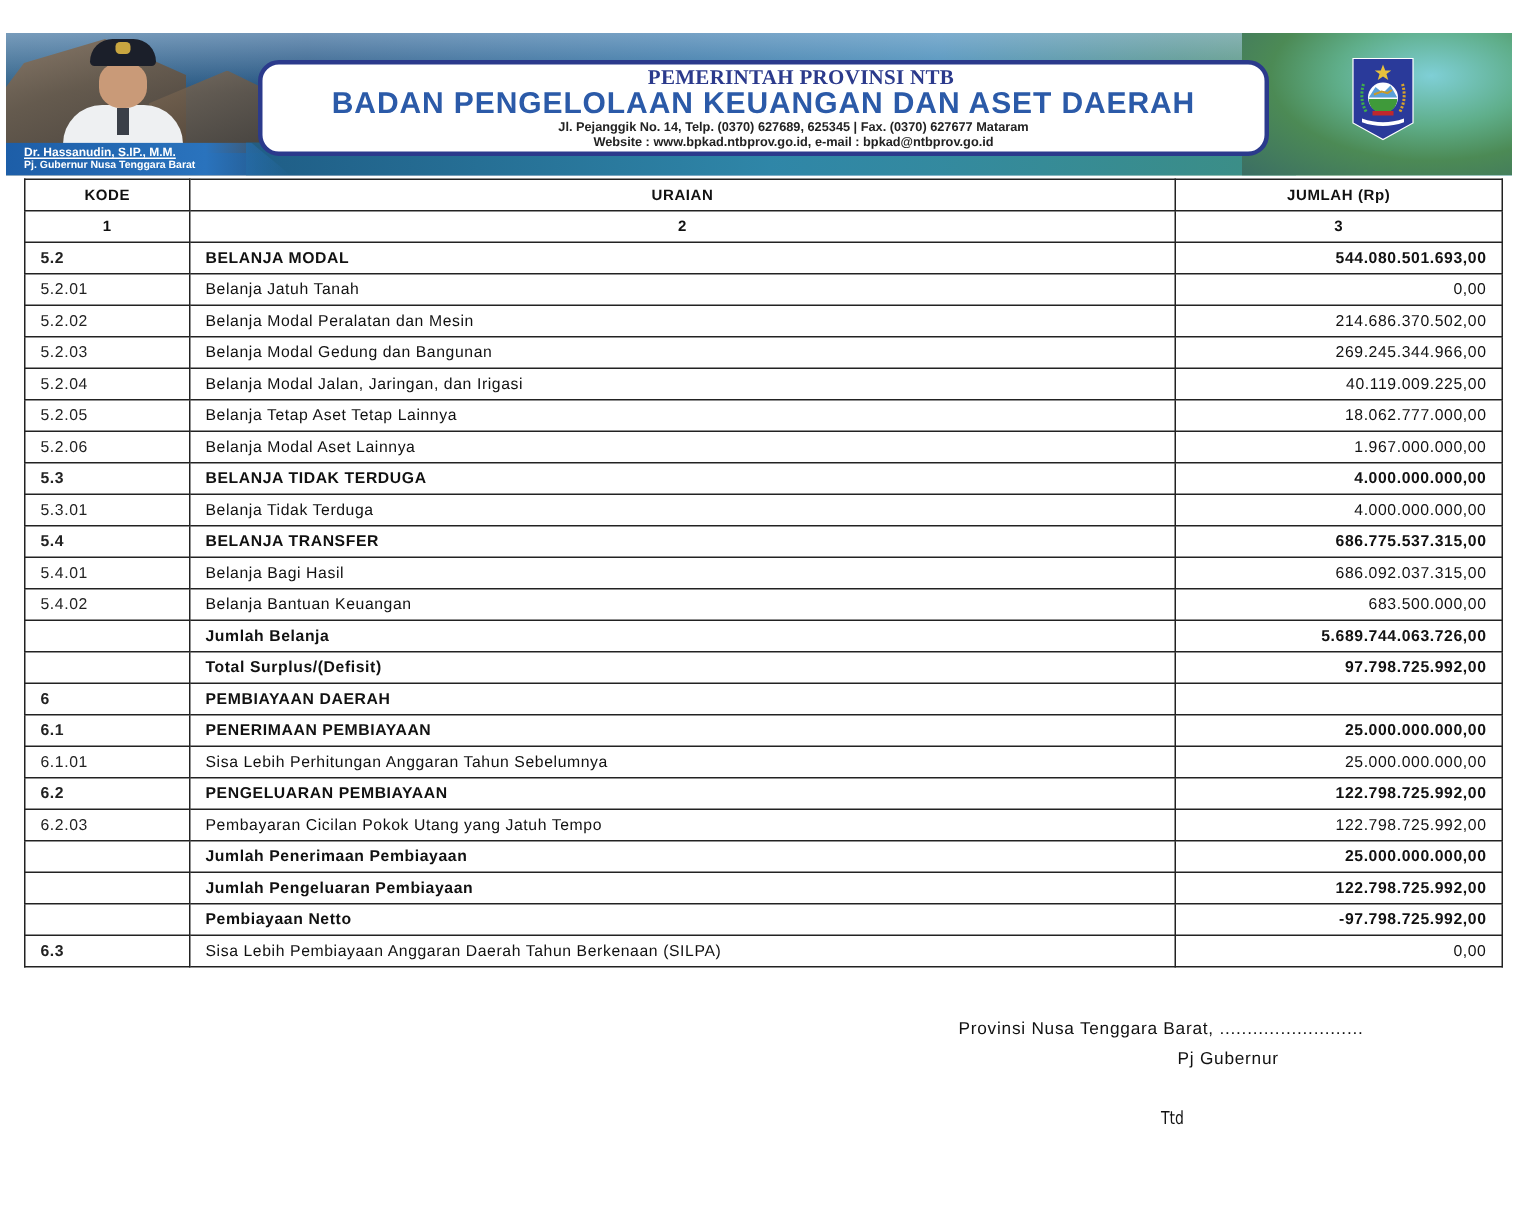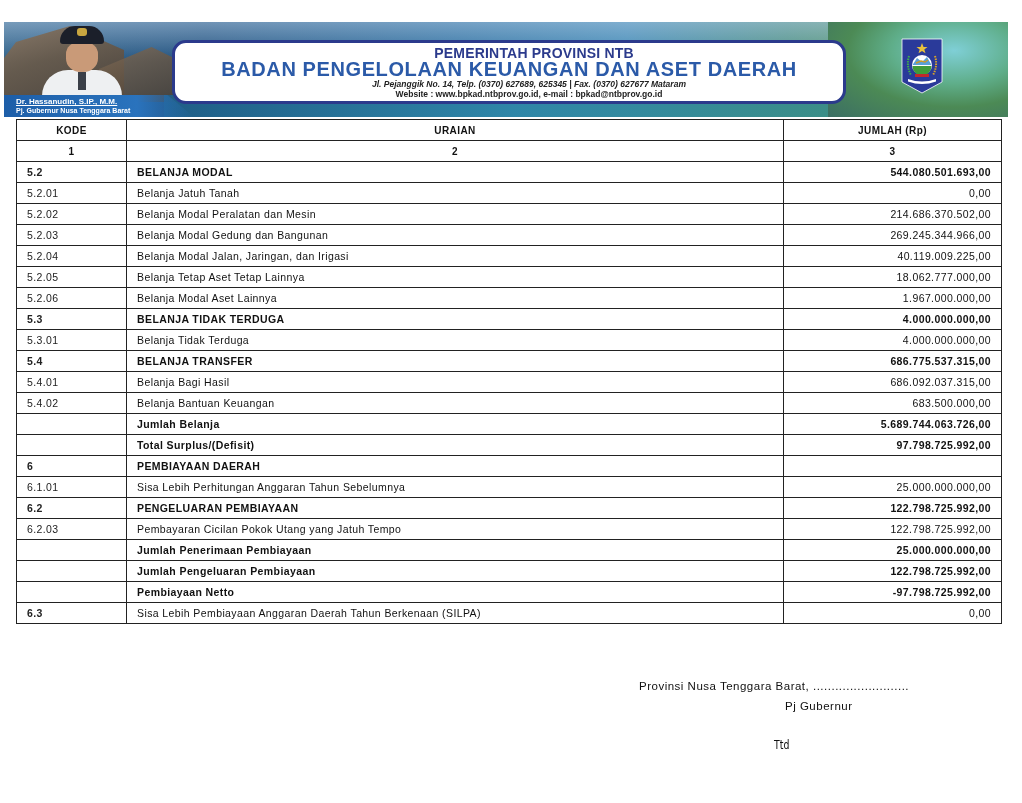--- a/index.html
+++ b/index.html
@@ -36,23 +36,23 @@
       clip-path: polygon(0 0, 86% 0, 100% 100%, 0 100%);
     }
     .name-main { position: absolute; left: 12px; top: 75px; font-size: 8px; font-weight: bold; color: #fff; text-decoration: underline; white-space: nowrap; }
     .name-sub { position: absolute; left: 12px; top: 85px; font-size: 7px; font-weight: bold; color: #fff; white-space: nowrap; }
 
     .title-box {
       position: absolute; left: 168px; top: 18px; width: 668px; height: 58px;
       background: #ffffff; border: 3px solid #2b3a8c; border-radius: 14px;
       box-shadow: 0 0 0 1px #ffffff inset;
     }
-    .t-line1 { position: absolute; left: 0; right: 0; top: 2px; text-align: center; padding-left: 50px; font-size: 14px; font-weight: bold; color: #2b3a8c; letter-spacing: 0.2px; white-space: nowrap; }
+    .t-line1 { position: absolute; left: 0; right: 0; top: 2px; text-align: center; padding-left: 50px; font-size: 14px; font-weight: bold; color: #2b3a8c; letter-spacing: 0.2px; white-space: nowrap; font-family: Liberation Serif, serif; }
     .t-line2 { position: absolute; left: 0; right: 0; top: 15px; text-align: center; font-size: 20px; font-weight: bold; color: #2b5aa8; letter-spacing: 0.6px; white-space: nowrap; }
-    .t-line3 { position: absolute; left: 0; right: 0; top: 36px; text-align: center; padding-left: 40px; font-size: 8.5px; font-weight: bold; color: #222; white-space: nowrap; font-style: italic; }
+    .t-line3 { position: absolute; left: 0; right: 0; top: 36px; text-align: center; padding-left: 40px; font-size: 8.5px; font-weight: bold; color: #222; white-space: nowrap; }
     .t-line4 { position: absolute; left: 0; right: 0; top: 46px; text-align: center; padding-left: 40px; font-size: 8.5px; font-weight: bold; color: #222; white-space: nowrap; }
 
     .crest { position: absolute; left: 897px; top: 16px; width: 42px; height: 56px; }
 
     
     .tbl { position: absolute; left: 16px; top: 119px; width: 985px; border-collapse: collapse; table-layout: fixed; font-size: 10.5px; }
     .tbl td { border: 1px solid #222; height: 20px; padding: 0 10px; white-space: nowrap; overflow: hidden; letter-spacing: 0.4px; }
     .tbl col.c1 { width: 110px; }
     .tbl col.c2 { width: 657px; }
     .tbl col.c3 { width: 218px; }
@@ -196,20 +196,25 @@
       <tr class="bold">
         <td class="kode-cell"></td>
         <td>Total Surplus/(Defisit)</td>
         <td class="amt">97.798.725.992,00</td>
       </tr>
       <tr class="bold">
         <td class="kode-cell">6</td>
         <td>PEMBIAYAAN DAERAH</td>
         <td class="amt"></td>
       </tr>
+      <tr class="bold">
+        <td class="kode-cell">6.1</td>
+        <td>PENERIMAAN PEMBIAYAAN</td>
+        <td class="amt">25.000.000.000,00</td>
+      </tr>
       <tr>
         <td class="kode-cell">6.1.01</td>
         <td>Sisa Lebih Perhitungan Anggaran Tahun Sebelumnya</td>
         <td class="amt">25.000.000.000,00</td>
       </tr>
       <tr class="bold">
         <td class="kode-cell">6.2</td>
         <td>PENGELUARAN PEMBIAYAAN</td>
         <td class="amt">122.798.725.992,00</td>
       </tr>

